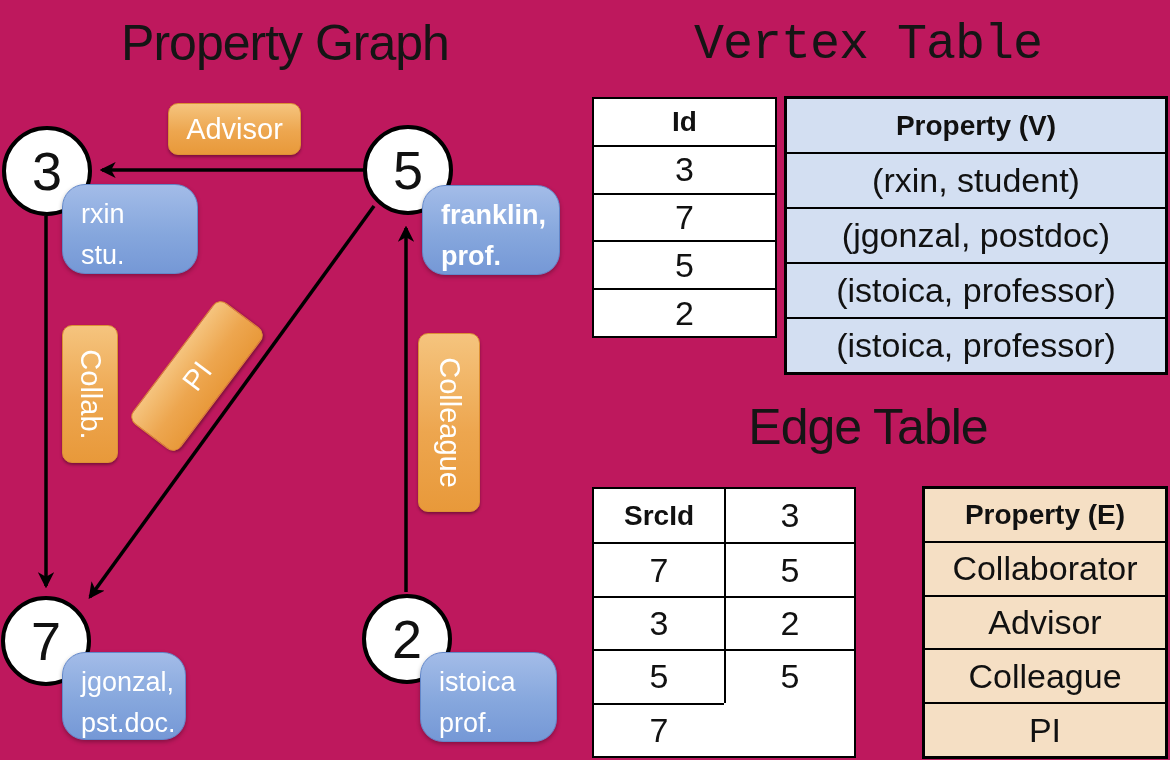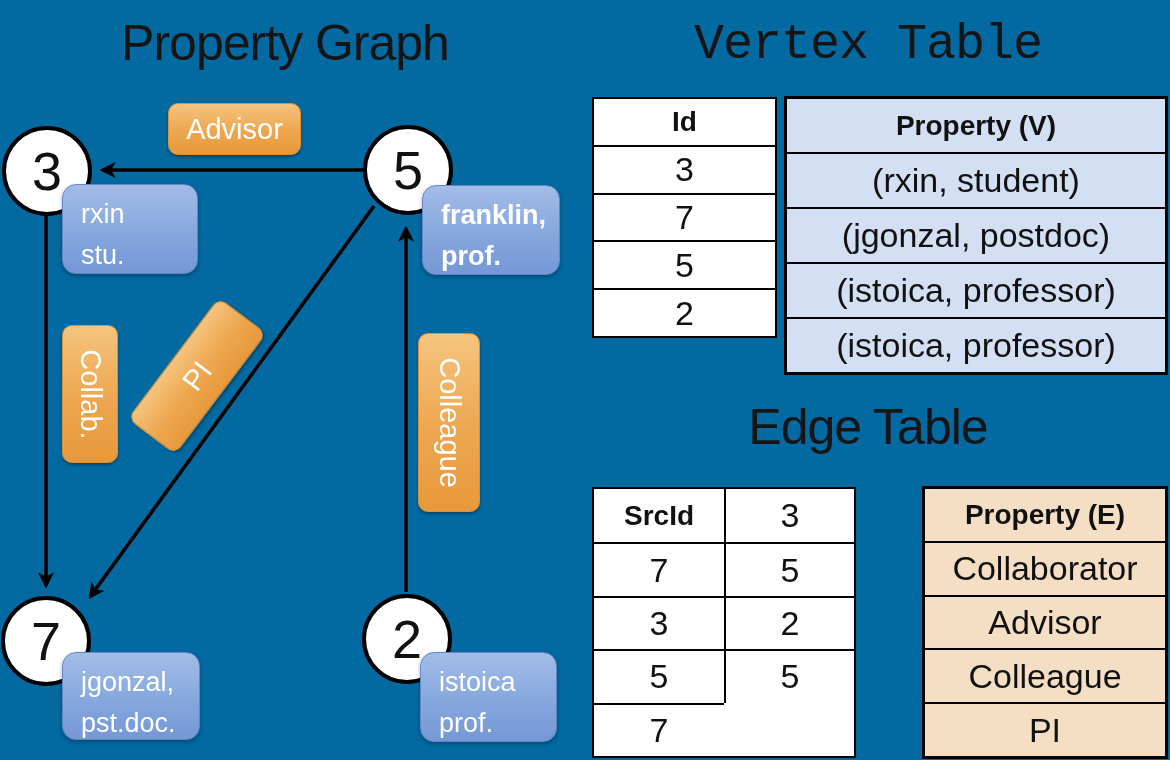--- a/index.html
+++ b/index.html
@@ -1,17 +1,17 @@
 <!DOCTYPE html>
 <html><head>
 <meta charset="utf-8">
 <style>
   html,body{margin:0;padding:0;background:#fff;}
   #stage{
-    position:relative;width:1170px;height:760px;background:#0369a1;overflow:hidden;
+    position:relative;width:1170px;height:760px;background:#be185d;overflow:hidden;
     font-family:"Liberation Sans","DejaVu Sans",sans-serif;color:#111;
   }
   .title{
     position:absolute;font-size:50px;font-weight:300;letter-spacing:-1px;
     text-align:center;white-space:nowrap;color:#151515;
   }
   
   #edges{position:absolute;left:0;top:0;width:1170px;height:760px;z-index:1;}
   .node{
     position:absolute;width:90px;height:90px;border:4px solid #000;border-radius:50%;
@@ -20,21 +20,21 @@
   }
   .olabel{
     position:absolute;z-index:3;border-radius:10px;
     background:linear-gradient(180deg,#f5c47e 0%,#eda64f 55%,#e8993a 100%);
     border:1px solid #dd9134;box-shadow:0 2px 3px rgba(0,0,0,0.35);
     color:#fff;display:flex;align-items:center;justify-content:center;
     font-size:29px;font-weight:300;box-sizing:border-box;
   }
   .olabel .vert{transform:rotate(90deg);white-space:nowrap;}
   .blabel{
-    position:absolute;z-index:4;border-radius:14px;
+    position:absolute;z-index:4;border-radius:23px;
     background:linear-gradient(180deg,#a3bce8 0%,#86a7dd 55%,#7598d6 100%);
     border:1px solid #6287c9;box-shadow:0 2px 4px rgba(0,0,0,0.30);
     color:#fff;font-size:27px;font-weight:300;line-height:1.5;
     padding:9px 6px 0 18px;box-sizing:border-box;
   }
   .blabel span{display:block;white-space:nowrap;}
   
   .tbox{position:absolute;display:flex;flex-direction:column;box-sizing:border-box;background:#fff;}
   .tbox .cell{
     flex:1;display:flex;align-items:center;justify-content:center;
@@ -104,21 +104,21 @@
   </div>
 
   <div class="blabel" style="left:62px;top:184px;width:136px;height:90px;">
     <span>rxin</span>
     <span>stu.</span>
   </div>
   <div class="blabel" style="left:422px;top:185px;width:138px;height:90px;font-weight:bold;">
     <span>franklin,</span>
     <span>prof.</span>
   </div>
-  <div class="blabel" style="left:62px;top:652px;width:138px;height:88px;">
+  <div class="blabel" style="left:62px;top:652px;width:124px;height:88px;">
     <span>jgonzal,</span>
     <span>pst.doc.</span>
   </div>
   <div class="blabel" style="left:420px;top:652px;width:137px;height:90px;">
     <span>istoica</span>
     <span>prof.</span>
   </div>
 
   <div class="tbox border2" id="vt-id" style="left:592px;top:97px;width:185px;height:241px;">
     <div class="cell hcell">Id</div>

